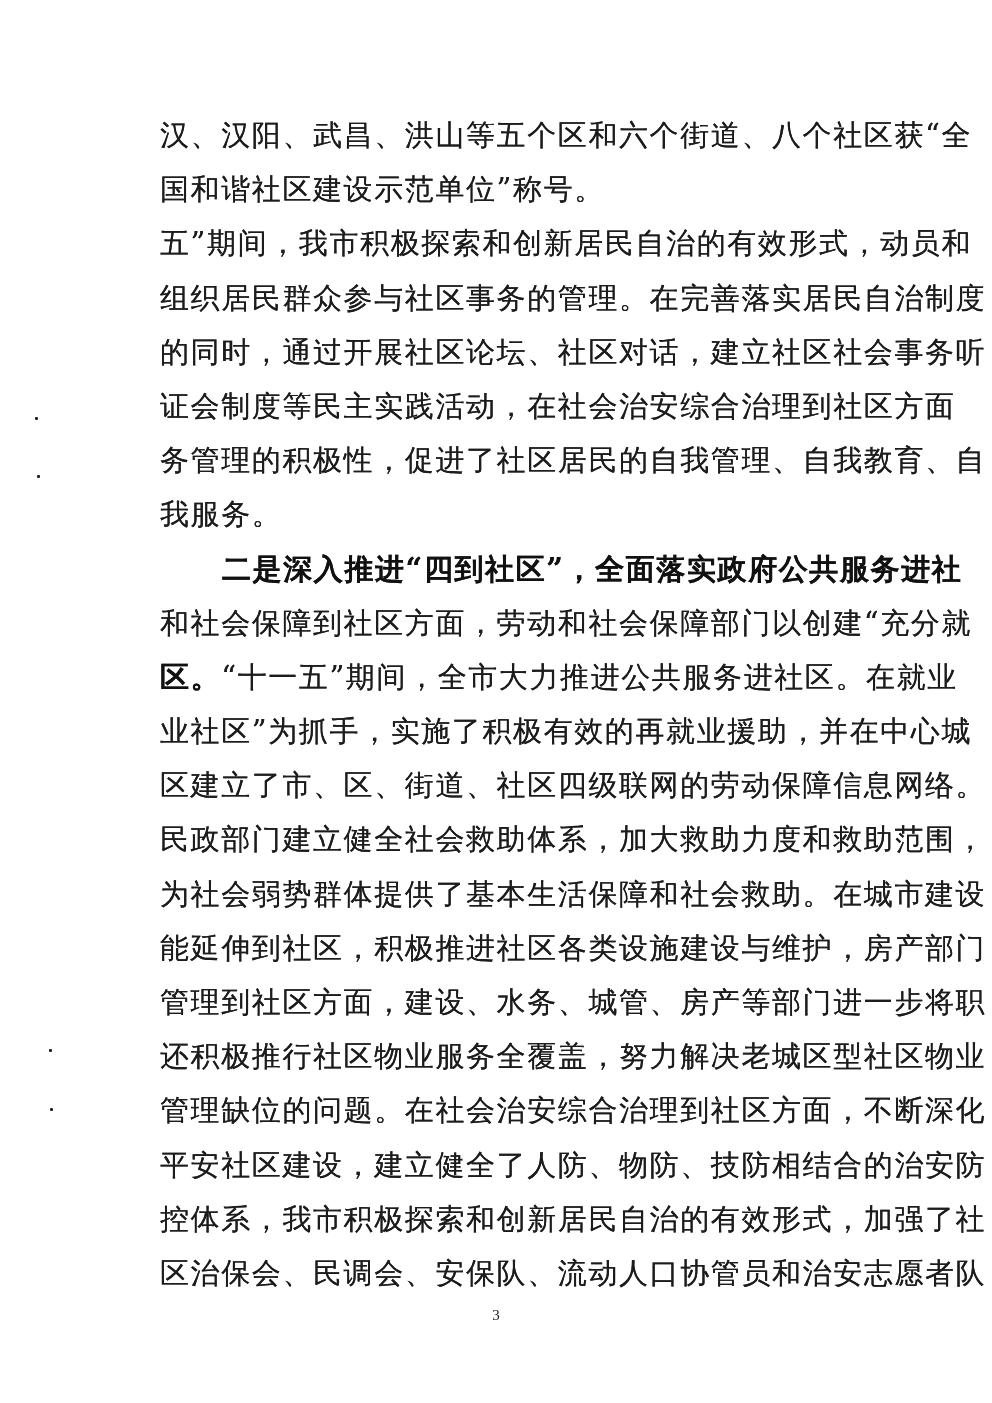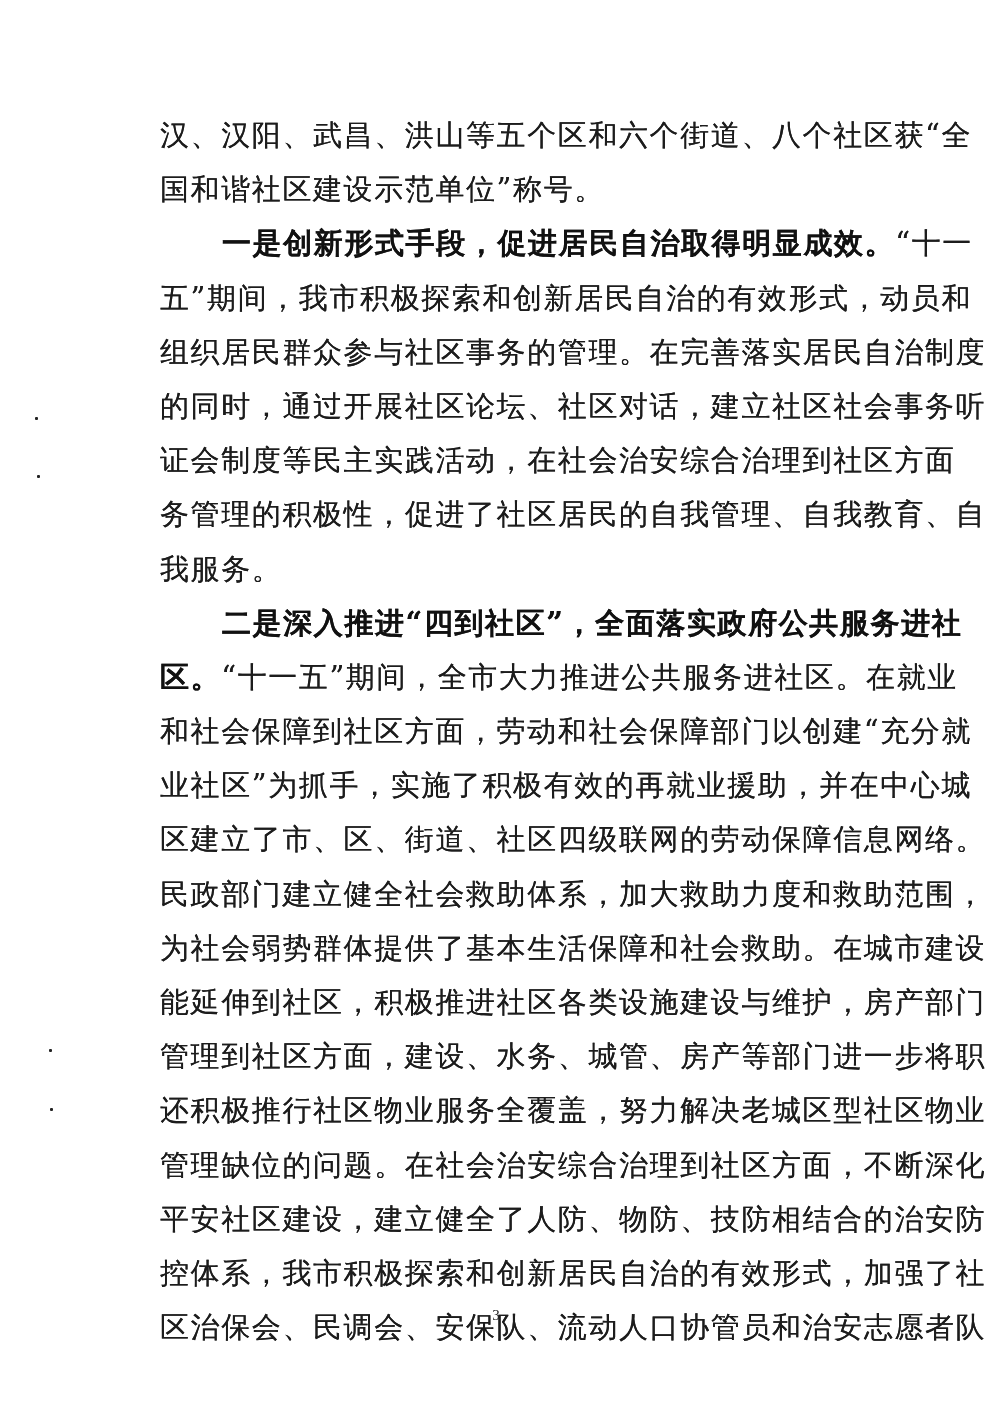--- a/index.html
+++ b/index.html
@@ -79,23 +79,20 @@
 
   <div class="body-text">
 
     <div class="line justify">
       <span>汉、汉阳、武昌、洪山等五个区和六个街道、八个社区获“全</span>
     </div>
     <div class="line">
       <span>国和谐社区建设示范单位”称号。</span>
     </div>
 
-    <div class="line indent justify">
-      <span class="bold">一是创新形式手段，促进居民自治取得明显成效。</span><span>“十一</span>
-    </div>
     <div class="line justify">
       <span>五”期间，我市积极探索和创新居民自治的有效形式，动员和</span>
     </div>
     <div class="line justify">
       <span>组织居民群众参与社区事务的管理。在完善落实居民自治制度</span>
     </div>
     <div class="line justify">
       <span>的同时，通过开展社区论坛、社区对话，建立社区社会事务听</span>
     </div>
     <div class="line justify">
@@ -105,24 +102,24 @@
       <span>务管理的积极性，促进了社区居民的自我管理、自我教育、自</span>
     </div>
     <div class="line">
       <span>我服务。</span>
     </div>
 
     <div class="line indent justify">
       <span class="bold">二是深入推进“四到社区”，全面落实政府公共服务进社</span><span></span>
     </div>
     <div class="line justify">
-      <span class="bold">区。</span><span>“十一五”期间，全市大力推进公共服务进社区。在就业</span>
+      <span>和社会保障到社区方面，劳动和社会保障部门以创建“充分就</span>
     </div>
     <div class="line justify">
-      <span>和社会保障到社区方面，劳动和社会保障部门以创建“充分就</span>
+      <span class="bold">区。</span><span>“十一五”期间，全市大力推进公共服务进社区。在就业</span>
     </div>
     <div class="line justify">
       <span>业社区”为抓手，实施了积极有效的再就业援助，并在中心城</span>
     </div>
     <div class="line justify">
       <span>区建立了市、区、街道、社区四级联网的劳动保障信息网络。</span>
     </div>
     <div class="line justify">
       <span>民政部门建立健全社会救助体系，加大救助力度和救助范围，</span>
     </div>

